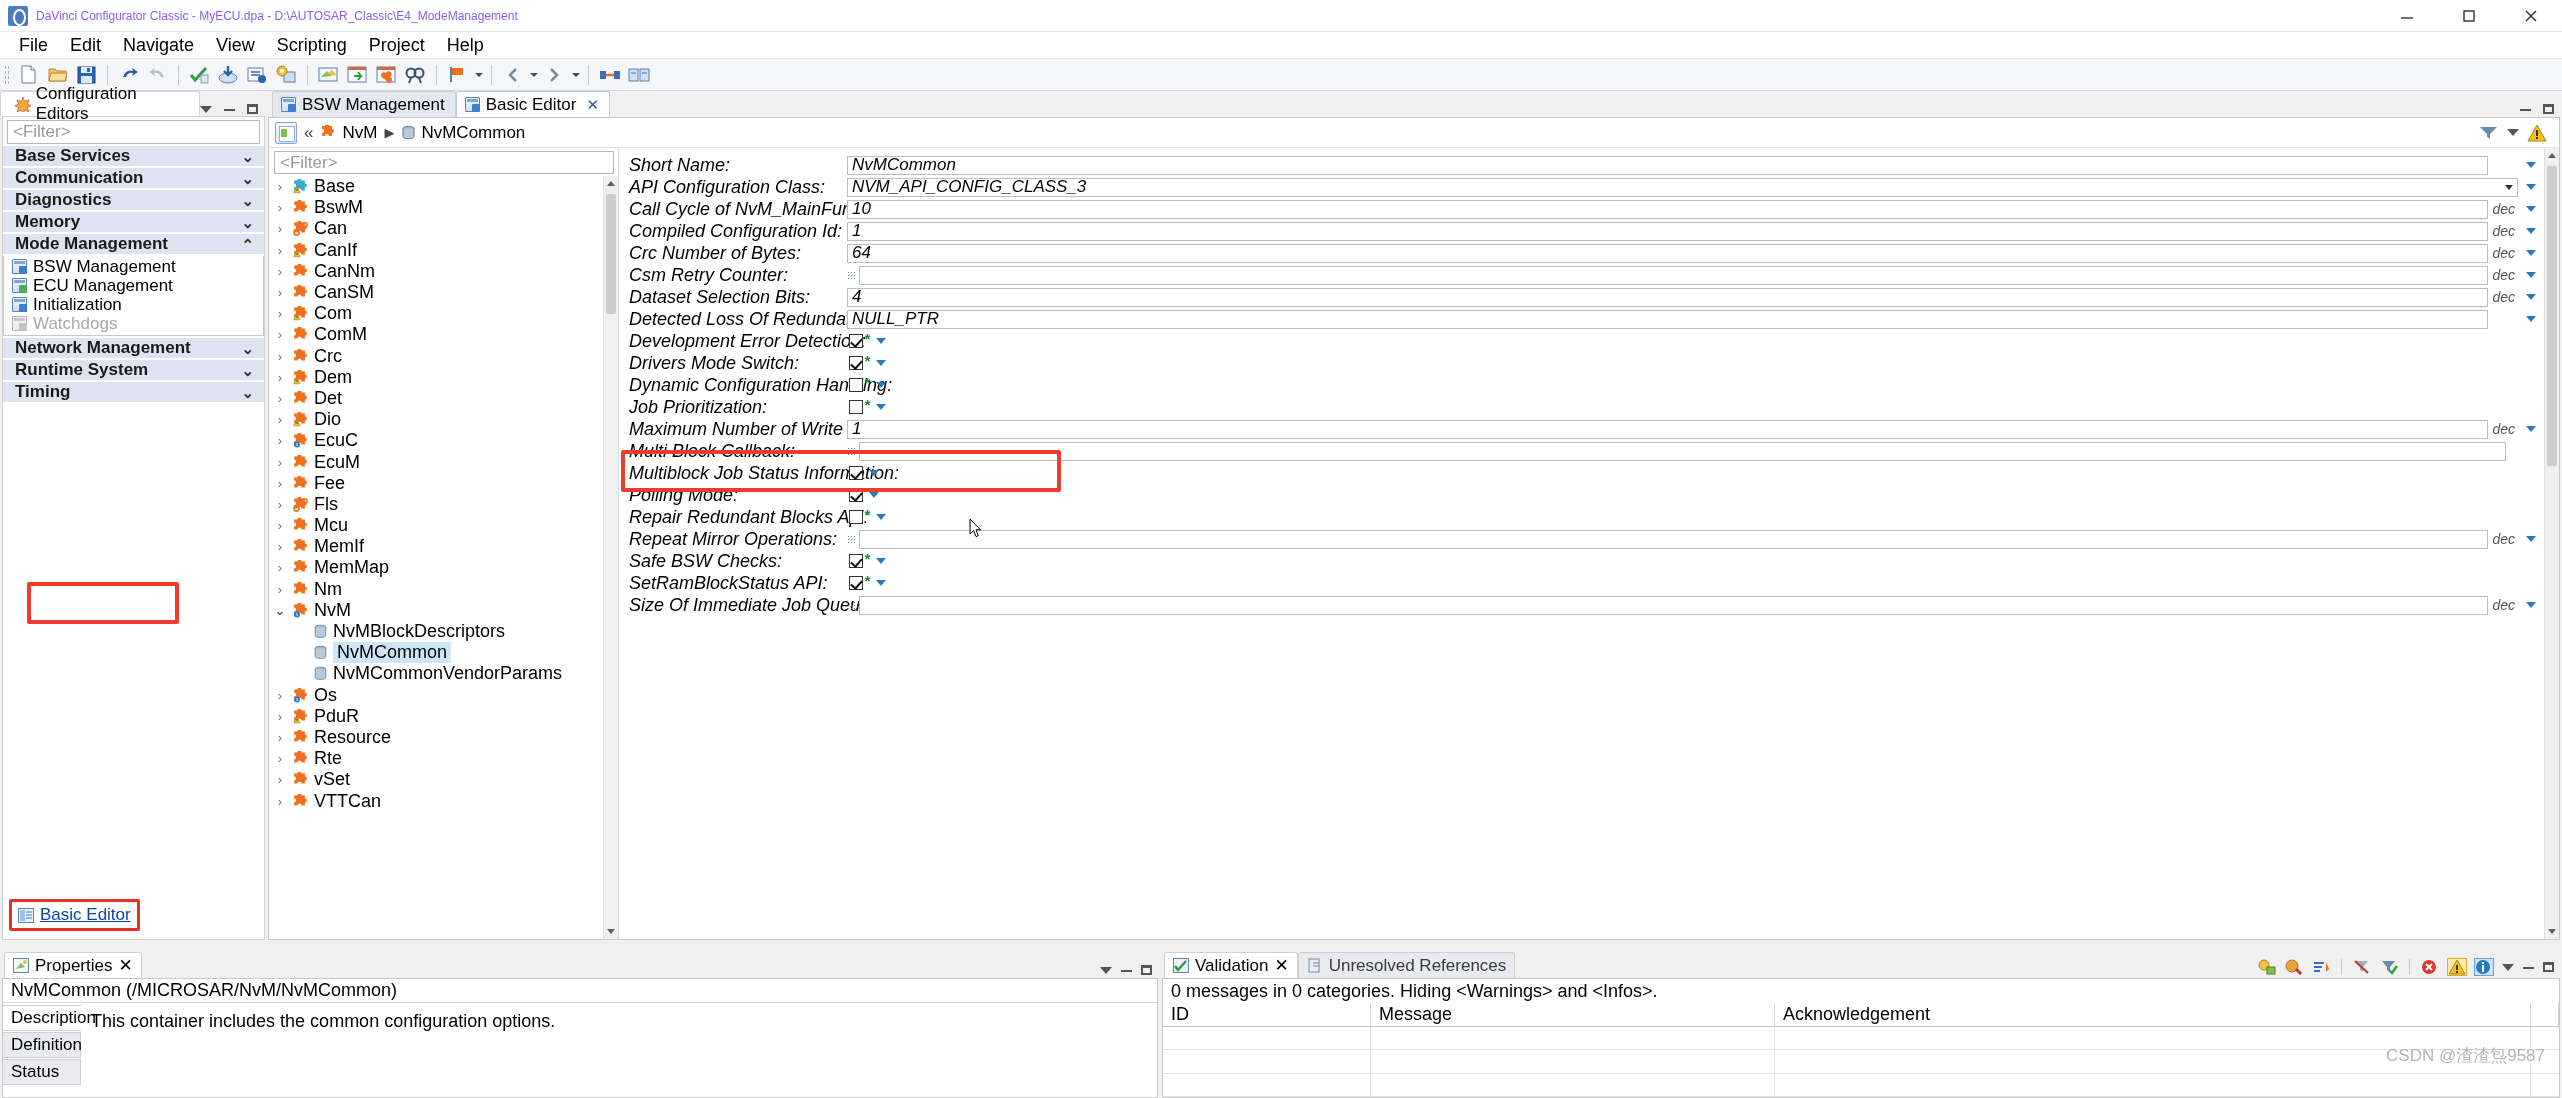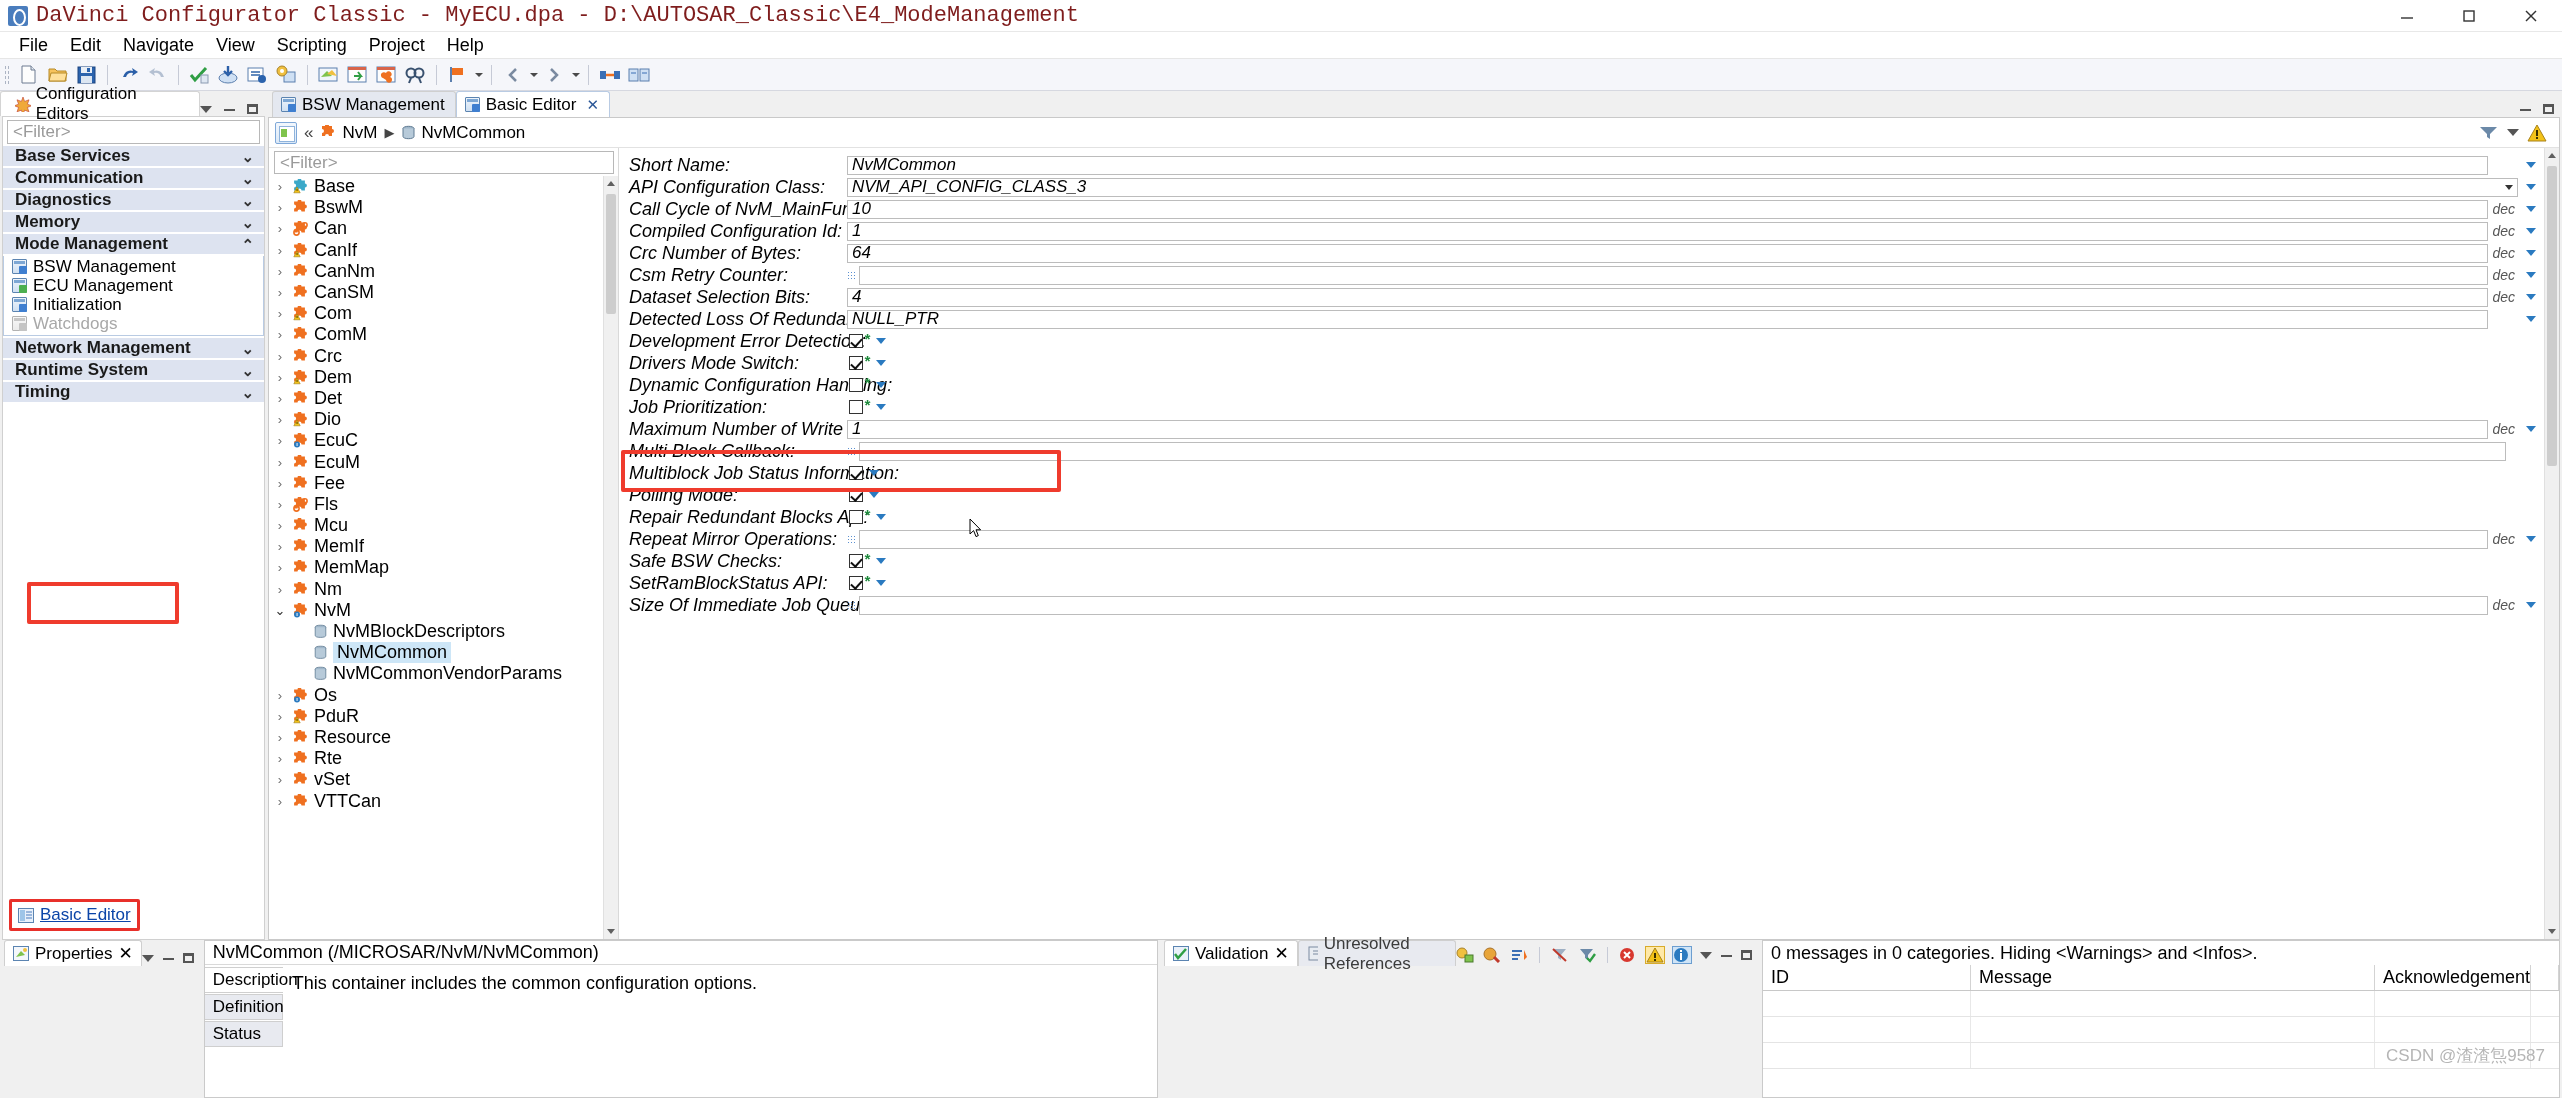--- a/index.html
+++ b/index.html
@@ -21,21 +21,21 @@
     border-bottom: 1px solid #e8e8e8; flex: none;
   }
   .titlebar .tb-icon {
     width: 20px; height: 20px; margin: 0 8px 0 8px; flex: none;
     background: #4a7dbd; border-radius: 2px; position: relative;
   }
   .titlebar .tb-icon::after{
     content:""; position:absolute; left:5px; top:3px; width:9px; height:13px;
     border:2px solid #fff; border-radius:50%;
   }
-  .titlebar .tb-title { font-size: 22px; color: #7f1d1d; white-space: nowrap; font-family: Liberation Mono, monospace; }
+  .titlebar .tb-title { font-size: 12px; color: #8b5cf6; white-space: nowrap; }
   .titlebar .tb-btns { margin-left: auto; display: flex; height: 32px; }
   .tb-btn { width: 62px; height: 32px; display: flex; align-items: center; justify-content: center; }
   .tb-btn svg { display:block; }
 
   
   .menubar { height: 26px; background: #ffffff; display: flex; align-items: center; padding-left: 8px; flex: none; }
   .menubar .mi { padding: 2px 11px; font-size: 18px; color: #000; cursor: default; }
 
   
   .toolbar { height: 33px; background: #f5f6fa; border-top: 1px solid #e6e6e6; border-bottom: 1px solid #d6d8e0;
@@ -147,21 +147,21 @@
   .dotgrip { width:9px;height:9px; margin-right:3px; flex:none;
     background-image: radial-gradient(#5a8fd0 45%, transparent 46%); background-size:3px 3px; }
   .rowdd { width:0;height:0;border-left:5px solid transparent;border-right:5px solid transparent;border-top:6px solid #2a7ac0; margin-left:8px; flex:none;}
 
   .hl-box { position:absolute; border:4px solid #ef3b2d; border-radius:2px; pointer-events:none; }
 
   .cursor { position:absolute; width:14px; height:21px; pointer-events:none; }
 
   
   .bottom { height: 158px; flex:none; display:flex; background:#f0f0f0; }
-  .bpanel { display:flex; flex-direction:row; min-width:0; }
+  .bpanel { display:flex; flex-direction:column; min-width:0;margin-top:12px; }
   .bpanel.left { width: 1160px; flex:none; }
   .bpanel.right { flex:1; }
   .b-tabstrip { height:26px; display:flex; align-items:flex-end; padding-left:4px; background:#f0f0f0;}
   .b-tab { height:26px; display:flex; align-items:center; gap:6px; padding:0 8px; font-size:17px; background:#fff;
            border:1px solid #cfcfcf; border-bottom:none; border-top-left-radius:3px;border-top-right-radius:3px;}
   .b-tab.inactive { background:#e8eaf0; color:#3b3b3b; }
   .b-tools { margin-left:auto; display:flex; align-items:center; gap:9px; padding-right:8px; padding-bottom:3px;}
   .b-body { flex:1; background:#fff; border:1px solid #cacaca; margin:0 2px; display:flex; flex-direction:column; min-height:0;}
   .b-head { height:24px; display:flex; align-items:center; padding-left:8px; font-size:18px; border-bottom:1px solid #d9d9d9;}
   .prop-split { flex:1; display:flex; min-height:0;}

